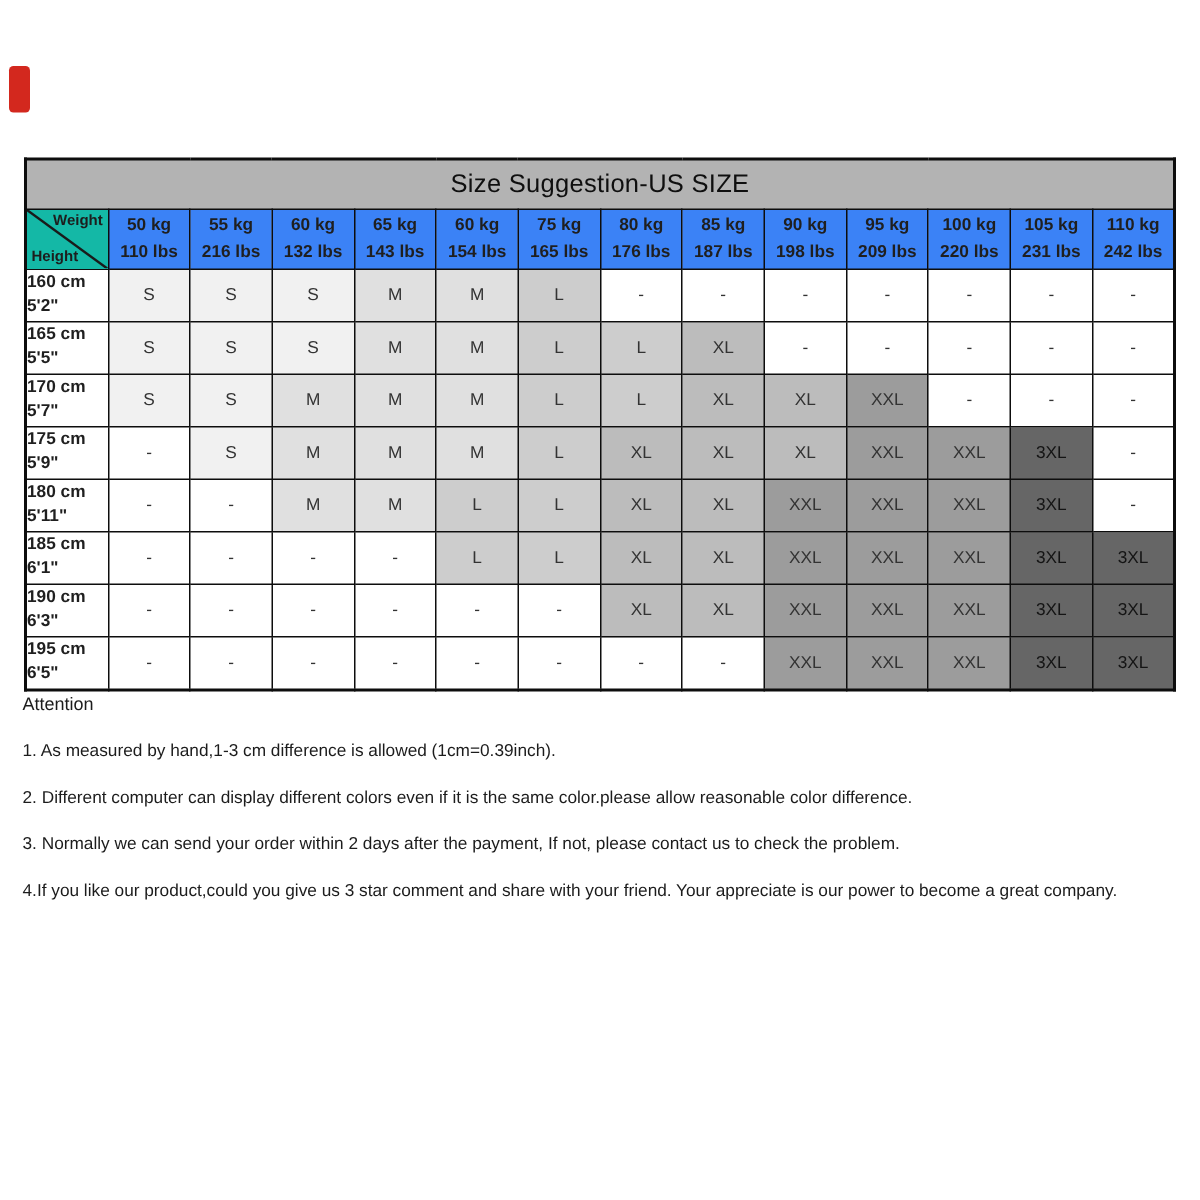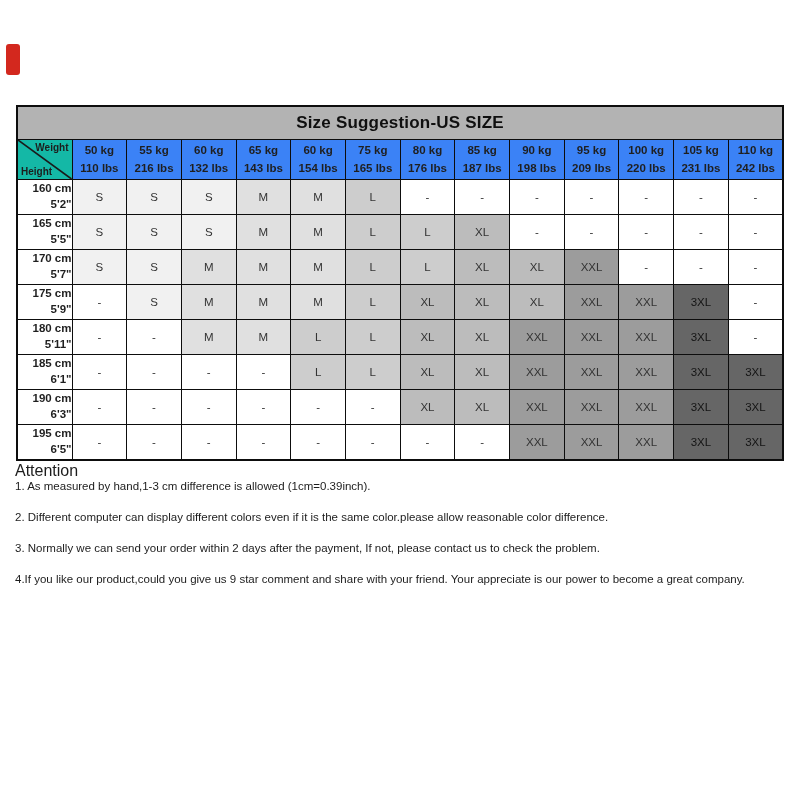--- a/index.html
+++ b/index.html
@@ -12,21 +12,21 @@
   }
 
   table.size-table {
     position:absolute; left:16px; top:105px; width:768px;
     border-collapse:collapse; table-layout:fixed;
     border:2px solid #0d0d0d;
   }
   .size-table th, .size-table td { border:1px solid #0d0d0d; padding:0; }
 
   .title-cell {
-    height:32px; font-size:17px; font-weight:bold; color:#0f0f0f;
+    height:32px; font-size:17px; font-weight:normal; color:#0f0f0f;
     text-align:center; vertical-align:middle; letter-spacing:0.2px;
   }
 
   .weight-th {
     height:39px; background:#3b82f6; font-size:11.5px; font-weight:600;
     color:#1f1f1f; text-align:center; vertical-align:middle; line-height:1.5;
   }
 
   .corner {
     position:relative; height:39px; padding:0; overflow:hidden;
@@ -34,30 +34,30 @@
   .corner svg { position:absolute; left:0; top:0; width:100%; height:100%; display:block; }
   .corner-weight {
     position:absolute; top:2px; right:3px; font-size:10px; font-weight:600; color:#1d1d1d;
   }
   .corner-height {
     position:absolute; bottom:2px; left:3px; font-size:10px; font-weight:600; color:#1d1d1d;
   }
 
   .row-th {
     height:34px; background:#ffffff; font-size:11.5px; font-weight:600;
-    color:#1f1f1f; text-align:right; vertical-align:middle; line-height:1.35;
+    color:#1f1f1f; text-align:left; vertical-align:middle; line-height:1.35;
   }
   td.size-cell {
     height:34px; text-align:center; vertical-align:middle;
     font-size:11.5px; color:#333333;
   }
   td.size-cell.dark { color:#141414; }
 
   .attention { position:absolute; left:15px; top:462px; width:775px; }
-  .attn-head { font-size:16px; color:#1c1c1c; }
+  .attn-head { font-size:12px; color:#1c1c1c; margin-bottom:19px; }
   .note { font-size:11.5px; color:#1c1c1c; margin-bottom:17.5px; white-space:nowrap; line-height:13.5px; }
 </style>
 </head>
 <body>
 
 <div class="canvas">
 
   <div class="red-badge" style="background: rgb(211, 40, 30);"></div>
 
   <table class="size-table">
@@ -287,16 +287,16 @@
           <td class="size-cell dark" style="background: rgb(102, 102, 102);">3XL</td>
         </tr>
       </tbody>
   </table>
 
   <div class="attention">
     <div class="attn-head">Attention</div>
     <div class="note">1. As measured by hand,1-3 cm difference is allowed (1cm=0.39inch).</div>
     <div class="note">2. Different computer can display different colors even if it is the same color.please allow reasonable color difference.</div>
     <div class="note">3. Normally we can send your order within 2 days after the payment, If not, please contact us to check the problem.</div>
-    <div class="note">4.If you like our product,could you give us 9 star comment and share with your friend. Your appreciate is our power to become a great company.</div>
+    <div class="note">4.If you like our product,could you give us 3 star comment and share with your friend. Your appreciate is our power to become a great company.</div>
   </div>
 
 </div>
 
 </body></html>

